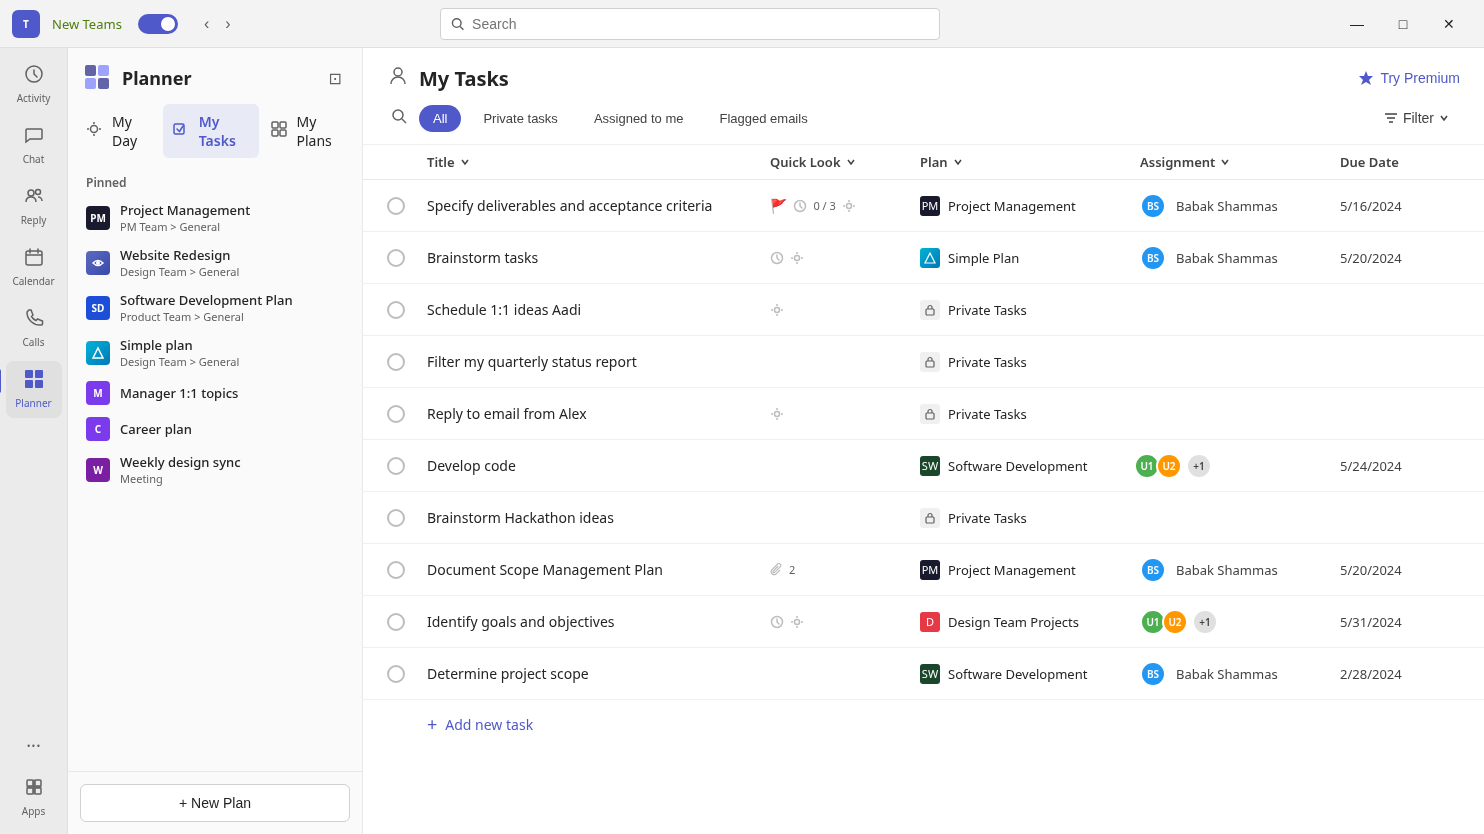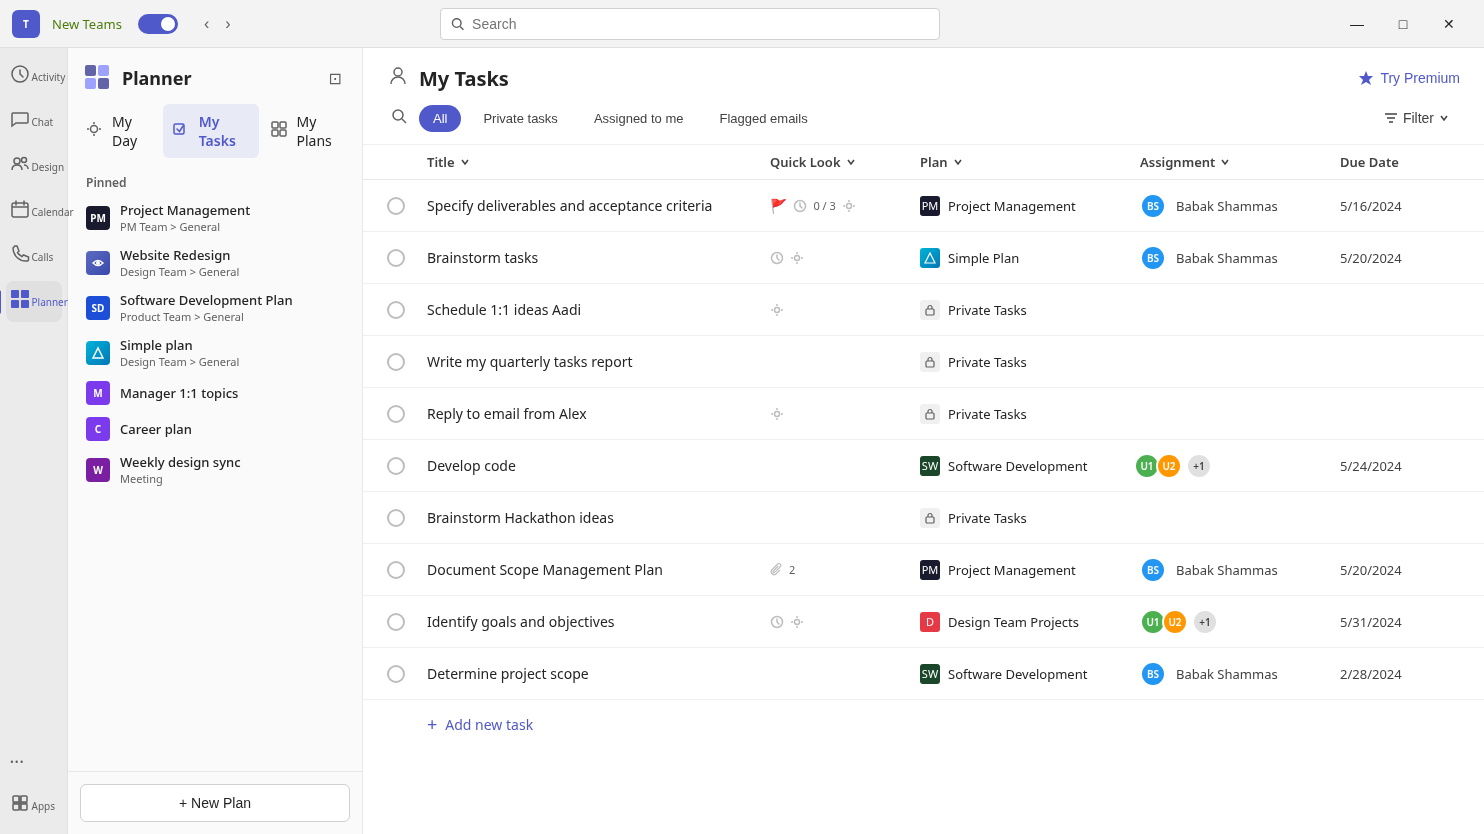--- a/index.html
+++ b/index.html
@@ -92,21 +92,21 @@
       display: flex;
       flex-direction: column;
       align-items: center;
       padding: 8px 0;
       gap: 4px;
       flex-shrink: 0;
       border-right: 1px solid #e0e0e0;
     }
     .nav-item {
       display: flex;
-      flex-direction: row;
+      flex-direction: column;
       align-items: center;
       gap: 2px;
       padding: 8px 4px;
       border-radius: 8px;
       cursor: pointer;
       width: 56px;
       position: relative;
     }
     .nav-item.active { background: #e0e0e0; }
     .nav-item.active::before {
@@ -471,21 +471,21 @@
     </div>
     <div class="nav-item">
       <span class="nav-item-icon">
         <svg width="20" height="20" viewBox="0 0 20 20">
             <circle cx="7" cy="7" r="3" stroke="#616161" stroke-width="1.5" fill="none"></circle>
             <circle cx="14" cy="6" r="2.5" stroke="#616161" stroke-width="1.5" fill="none"></circle>
             <path d="M2 16c0-3 2-5 5-5s5 2 5 5" stroke="#616161" stroke-width="1.5" fill="none"></path>
             <path d="M14 11c2 0 4 1.5 4 4" stroke="#616161" stroke-width="1.5" fill="none"></path>
           </svg>
       </span>
-      <span class="nav-item-label">Design</span>
+      <span class="nav-item-label">Reply</span>
     </div>
     <div class="nav-item">
       <span class="nav-item-icon">
         <svg width="20" height="20" viewBox="0 0 20 20">
             <rect x="2" y="4" width="16" height="14" rx="2" stroke="#616161" stroke-width="1.5" fill="none"></rect>
             <path d="M2 8h16" stroke="#616161" stroke-width="1.5"></path>
             <path d="M6 2v4M14 2v4" stroke="#616161" stroke-width="1.5" stroke-linecap="round"></path>
           </svg>
       </span>
       <span class="nav-item-label">Calendar</span>
@@ -812,21 +812,21 @@
           <span>Private Tasks</span>
         </div>
         <div class="assignment-cell"></div>
         <div class="due-date-cell"></div>
       </div>
 
       <div class="task-row">
         <div>
             <div class="task-checkbox"></div>
           </div>
-        <div class="task-title-cell">Write my quarterly tasks report</div>
+        <div class="task-title-cell">Filter my quarterly status report</div>
         <div class="task-quick-look"></div>
         <div class="task-plan-cell">
           <div class="plan-icon plan-icon-private">
             <svg width="12" height="12" viewBox="0 0 12 12">
                 <rect x="2" y="5" width="8" height="6" rx="1" stroke="#616161" stroke-width="1.2" fill="none"></rect>
                 <path d="M4 5V3.5a2 2 0 0 1 4 0V5" stroke="#616161" stroke-width="1.2" fill="none"></path>
               </svg>
           </div>
           <span>Private Tasks</span>
         </div>

